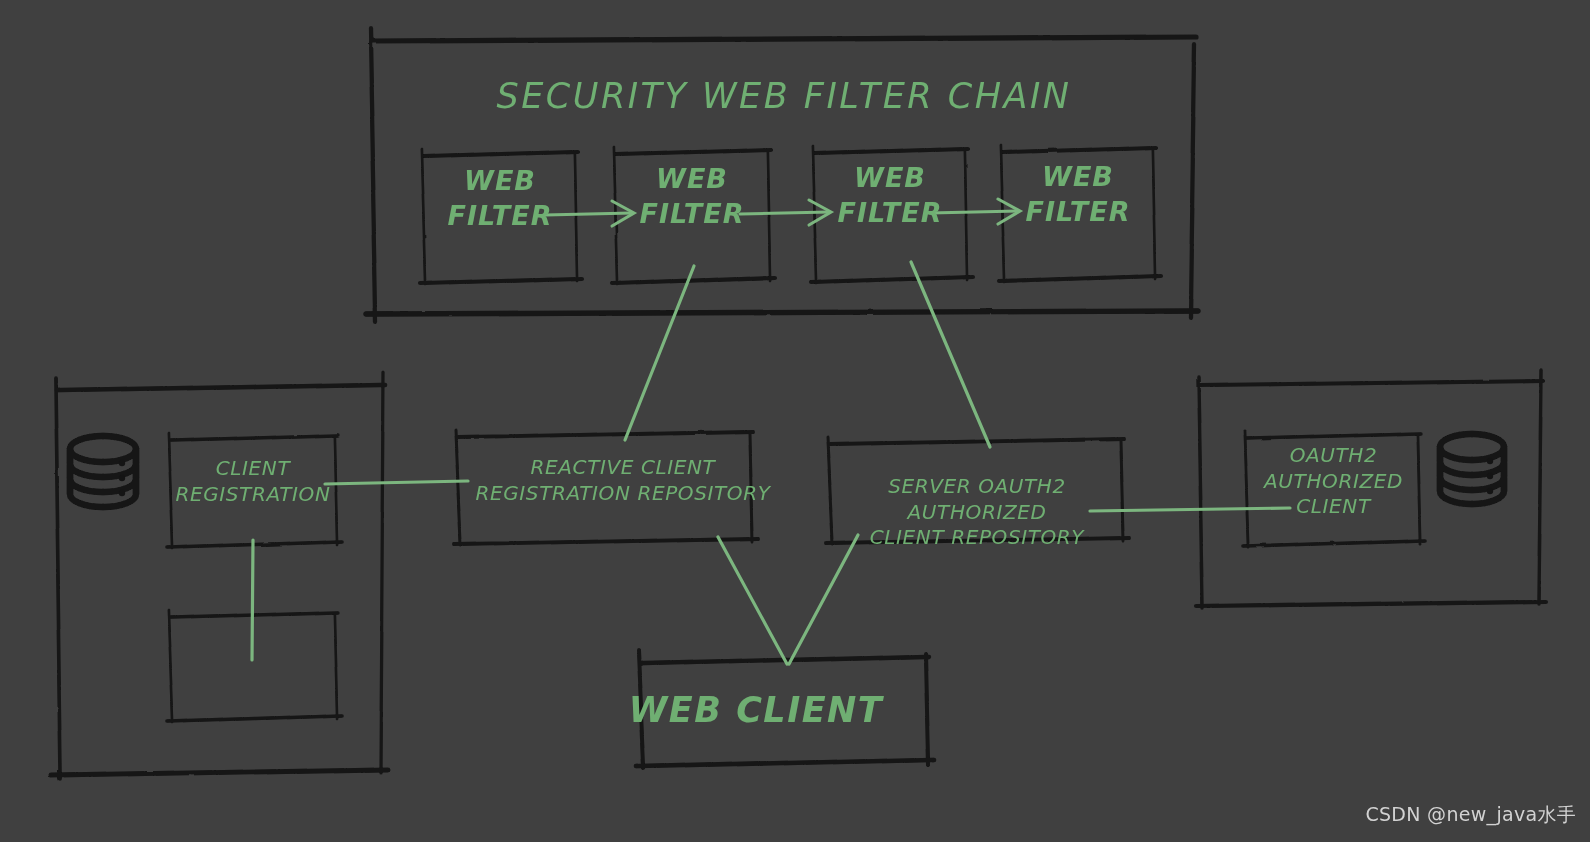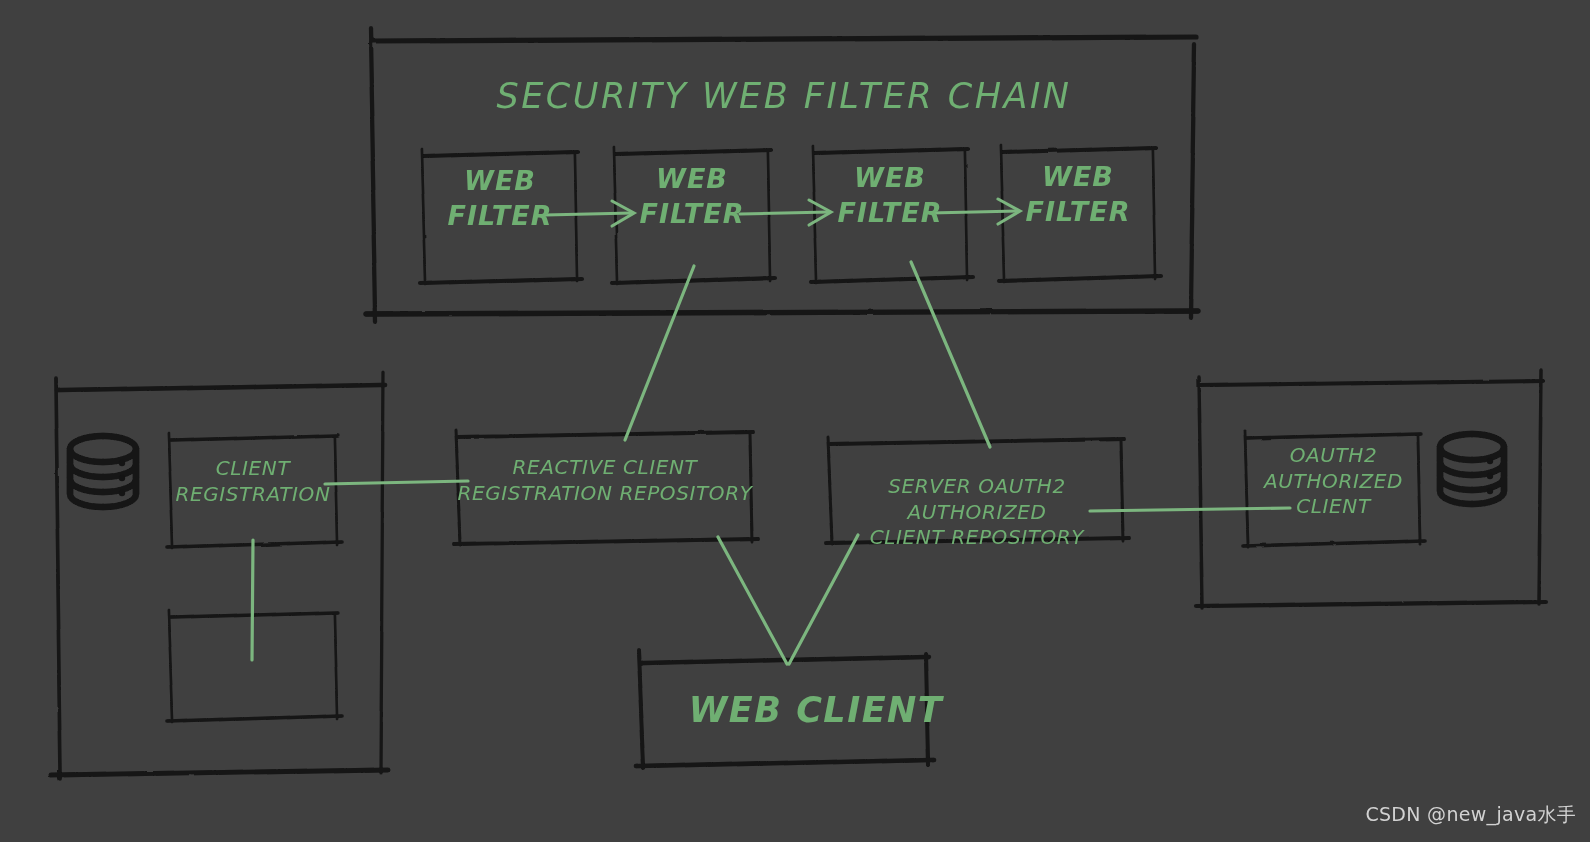--- a/index.html
+++ b/index.html
@@ -242,27 +242,27 @@
 FILTER</div>
   <div class="lbl filter-lbl" style="left:812px; top:161px; width:156px;">WEB
 FILTER</div>
   <div class="lbl filter-lbl" style="left:1000px; top:160px; width:156px;">WEB
 FILTER</div>
 
   <div class="lbl panel-lbl" style="left:169px; top:456px; width:168px;">CLIENT
 REGISTRATION</div>
 
 
-  <div class="lbl box-lbl" style="left:457px; top:455px; width:296px;">REACTIVE CLIENT
+  <div class="lbl box-lbl" style="left:475px; top:455px; width:296px;">REACTIVE CLIENT
 REGISTRATION REPOSITORY</div>
 
   <div class="lbl box-lbl" style="left:829px; top:474px; width:296px;">SERVER OAUTH2 AUTHORIZED
 CLIENT REPOSITORY</div>
 
   <div class="lbl panel-lbl" style="left:1246px; top:443px; width:175px;">OAUTH2
 AUTHORIZED
 CLIENT</div>
 
-  <div class="lbl webclient-lbl" style="left:672px; top:688px; width:288px;">WEB CLIENT</div>
+  <div class="lbl webclient-lbl" style="left:612px; top:688px; width:288px;">WEB CLIENT</div>
 
   <div class="watermark">CSDN @new_java水手</div>
 
 </div>
 
 </body></html>

